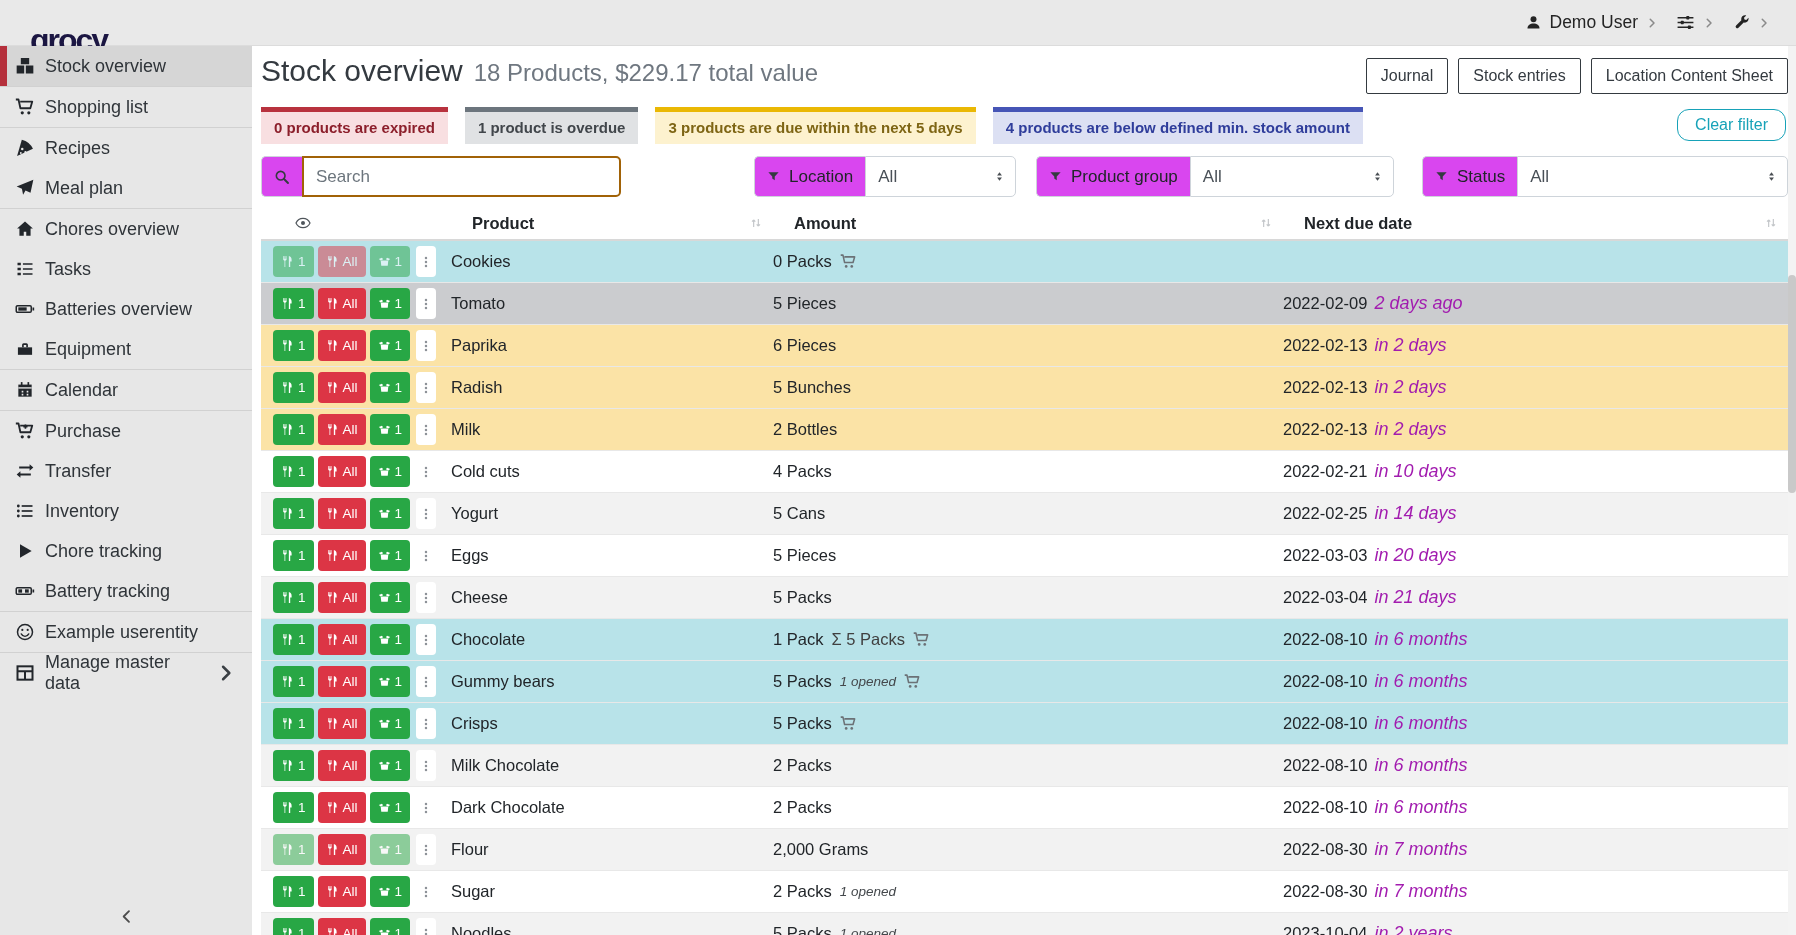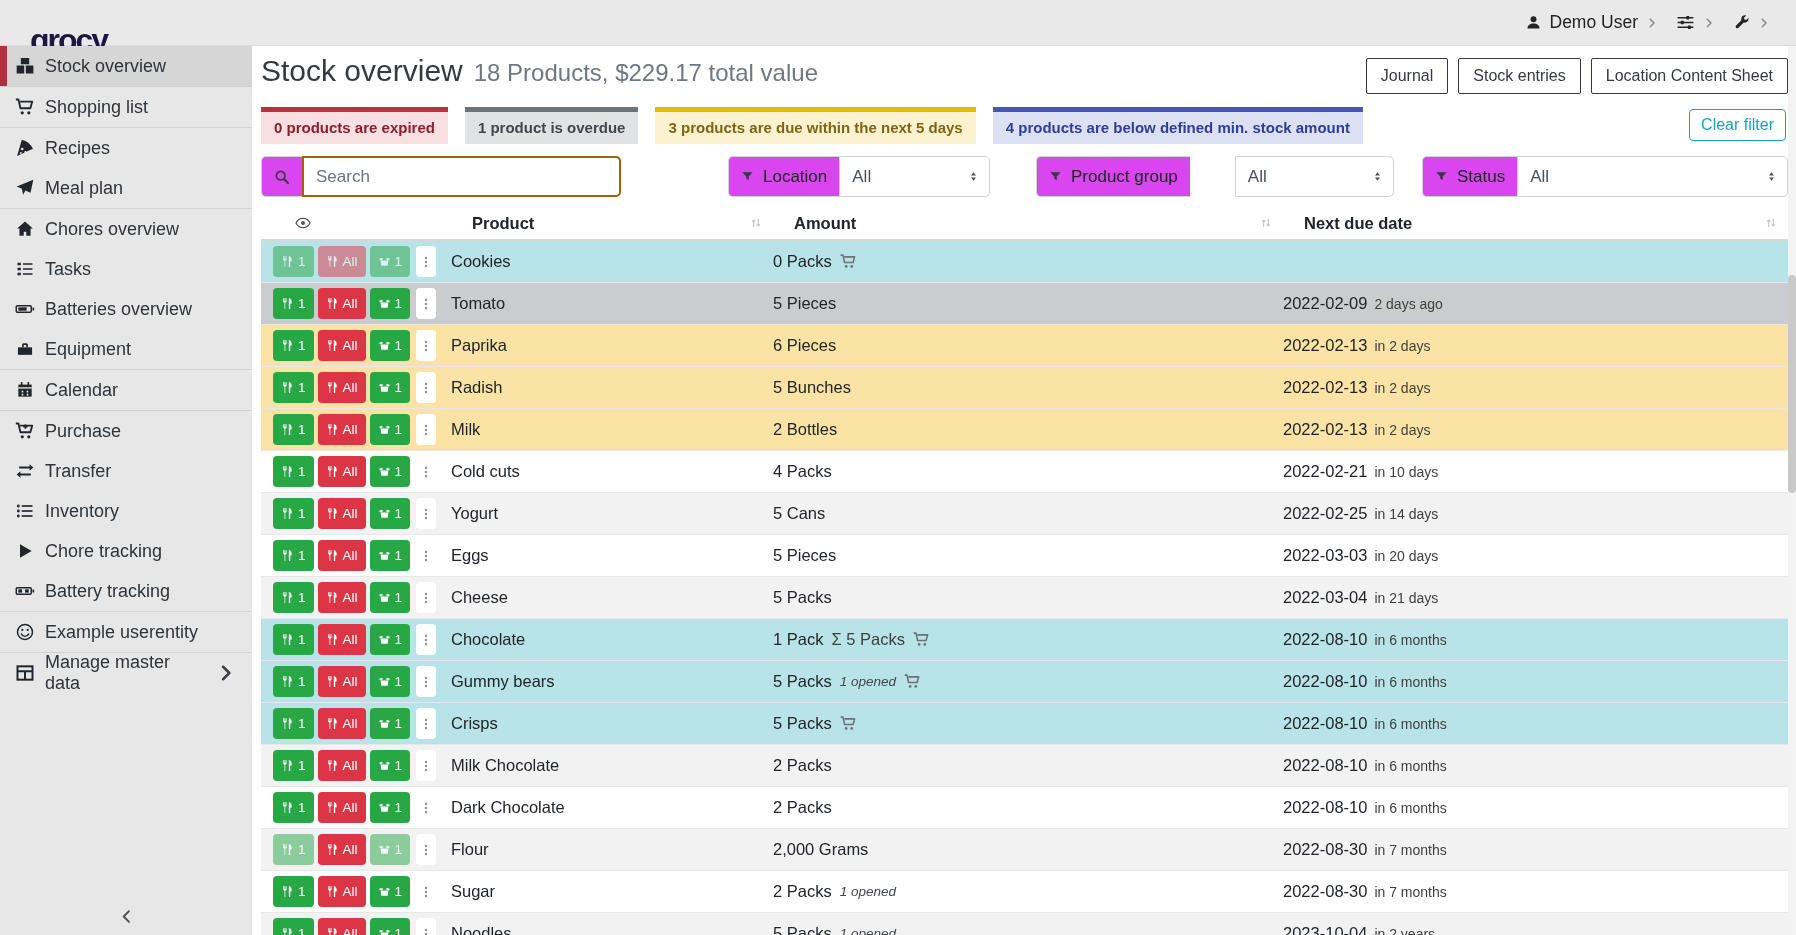--- a/index.html
+++ b/index.html
@@ -40,21 +40,21 @@
 
   
   .banners { display:flex; align-items:center; margin-top:8px; height:38px; }
   .banner { border-top:5px solid; padding:7px 13px 8px; font-size:15px; font-weight:bold;
             margin-right:17px; cursor:pointer; white-space:nowrap; }
   .banner.expired  { background:var(--banner-expired-bg);  border-color:var(--banner-expired-border);  color:var(--banner-expired-text); }
   .banner.overdue  { background:var(--banner-overdue-bg);  border-color:var(--banner-overdue-border);  color:var(--banner-overdue-text); }
   .banner.duesoon  { background:var(--banner-duesoon-bg);  border-color:var(--banner-duesoon-border);  color:var(--banner-duesoon-text); }
   .banner.belowmin { background:var(--banner-belowmin-bg); border-color:var(--banner-belowmin-border); color:var(--banner-belowmin-text); }
   .clear-filter { margin-left:auto; margin-right:2px; border:1px solid var(--teal); color:var(--teal);
-                  background:#fff; border-radius:4px; padding:6px 11px; font-size:16px; cursor:pointer; font-family:inherit; }
+                  background:#fff; border-radius:12px; padding:6px 17px; font-size:16px; cursor:pointer; font-family:inherit; }
 
   
   .filter-row { display:flex; margin-top:12px; height:41px; }
   .input-group { display:flex; height:41px; }
   .ig-prepend { display:flex; align-items:center; gap:9px; background:#d946ef; border:1px solid #ced4da;
                 border-right:0; border-radius:5px 0 0 5px; padding:0 12px; font-size:17px; color:#212529; }
   .ig-prepend .ic { color:#343a40; }
   .search-group { width:360px; }
   .search-group input { flex:1; min-width:0; border:2px solid #a16207; border-radius:0 5px 5px 0;
                         font-size:17px; padding:0 12px; color:#495057; outline:none; font-family:inherit; background:#fff; }
@@ -90,21 +90,21 @@
               display:inline-flex; align-items:center; justify-content:center; margin-left:2px; cursor:pointer; }
   .faded-all .btn-consume-one, .faded-all .btn-consume-all, .faded-all .btn-open-one { opacity:.5; }
   .faded-partial .btn-consume-one, .faded-partial .btn-open-one { opacity:.5; }
 
   .cell-product { font-size:16.5px; color:#212529; }
   .cell-amount { font-size:16.5px; color:#212529; display:flex; align-items:center; gap:8px; }
   .amt-extra { color:#404040; }
   .amt-note { font-style:italic; font-size:13.5px; color:#44484c; }
   .cart-ic { width:17px; height:17px; color:#6b7176; }
   .cell-due { font-size:16.5px; color:#212529; display:flex; align-items:baseline; gap:7px; }
-  .due-rel { font-size:14px; color:#404040; }
+  .due-rel { font-style:italic; font-size:18px; color:#a21caf; }
 
   
   .sbar-track { position:absolute; right:0; top:46px; width:8px; height:889px; background:#f3f3f3; }
   .sbar-thumb { position:absolute; right:0; top:229px; width:8px; height:218px; background:#c9c9c9; border-radius:4px; }
 </style>
 </head>
 <body>
 
 <svg width="0" height="0" style="position:absolute">
   <defs>
@@ -441,21 +441,21 @@
             </svg>
       <span class="sel-label">Location</span>
     </span>
     <div class="select-box">
       <span class="sel-value">All</span>
       <svg class="ic" width="13" height="13">
               <use href="#i-caret-ud"></use>
             </svg>
     </div>
   </div>
-        <div class="input-group sel-group" style="width: 358px; margin-left: 46px; gap: 45px;">
+        <div class="input-group sel-group" style="width: 358px; margin-left: 20px;">
     <span class="ig-prepend">
       <svg class="ic" width="13" height="13">
               <use href="#i-filter"></use>
             </svg>
       <span class="sel-label">Product group</span>
     </span>
     <div class="select-box">
       <span class="sel-value">All</span>
       <svg class="ic" width="13" height="13">
               <use href="#i-caret-ud"></use>

